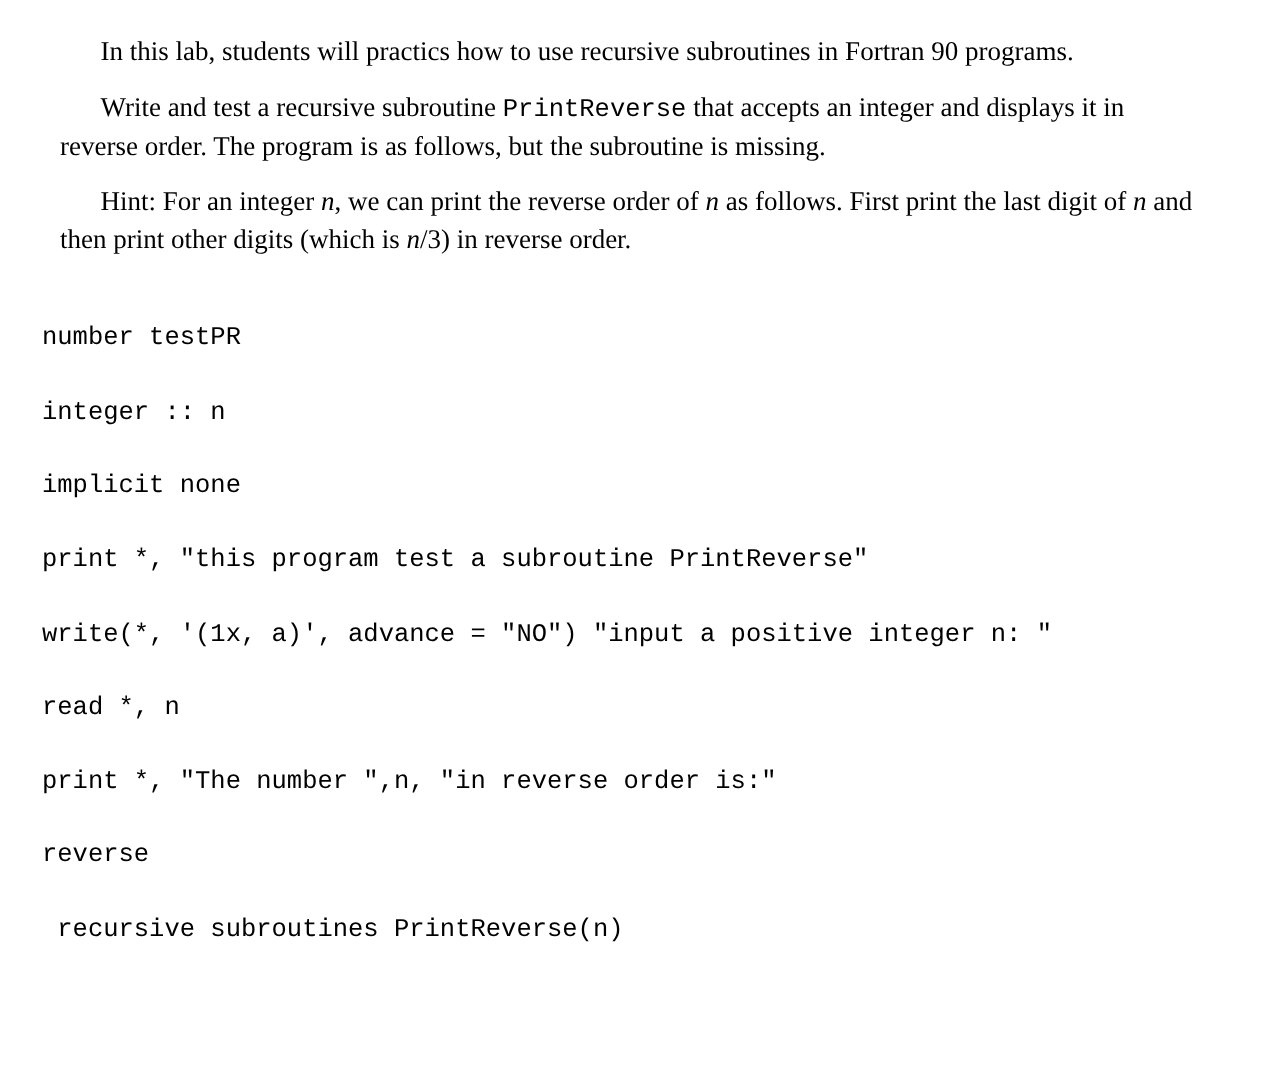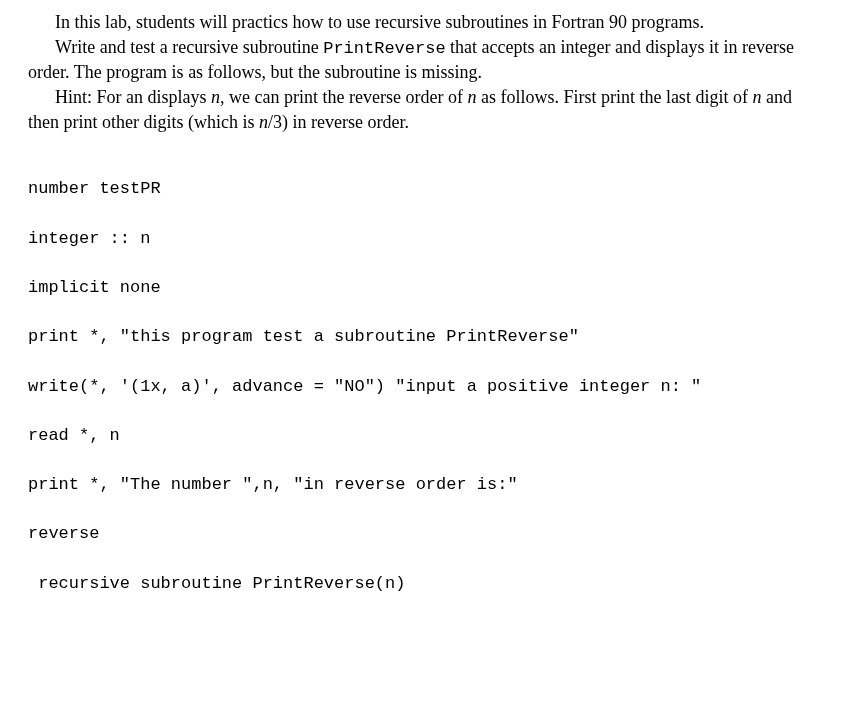--- a/index.html
+++ b/index.html
@@ -12,21 +12,21 @@
       width: 845px;
       height: 725px;
       overflow: hidden;
     }
     .page {
       padding: 10px 28px 10px 28px;
     }
     .paragraph {
       line-height: 1.38;
       text-align: left;
-      margin: 0;
+      margin: 12px;
     }
     .indent {
       text-indent: 1.5em;
     }
     .tt {
       font-family: "Courier New", Courier, monospace;
       font-size: 17px;
       text-align: right;
     }
     .math-it {
@@ -51,31 +51,31 @@
 
   <p class="paragraph indent">
     <span>In this lab, students will practics how to use recursive subroutines in Fortran 90 programs.</span>
   </p>
 
   <p class="paragraph indent">
     <span>Write and test a recursive subroutine </span><span class="tt">PrintReverse</span><span> that accepts an integer and displays it in reverse order. The program is as follows, but the subroutine is missing.</span>
   </p>
 
   <p class="paragraph indent">
-    <span>Hint: For an displays </span><span class="math-it">n</span><span>, we can print the reverse order of </span><span class="math-it">n</span><span> as follows. First print the last digit of </span><span class="math-it">n</span><span> and then print other digits (which is </span><span class="math-it">n</span><span>/3) in reverse order.</span>
+    <span>Hint: For an integer </span><span class="math-it">n</span><span>, we can print the reverse order of </span><span class="math-it">n</span><span> as follows. First print the last digit of </span><span class="math-it">n</span><span> and then print other digits (which is </span><span class="math-it">n</span><span>/3) in reverse order.</span>
   </p>
 
   <div class="code-block">
 <div>number testPR</div>
 <div>integer :: n</div>
 <div>implicit none</div>
 <div>print *, "this program test a subroutine PrintReverse"</div>
 <div>write(*, '(1x, a)', advance = "NO") "input a positive integer n: "</div>
 <div>read *, n</div>
 <div>print *, "The number ",n, "in reverse order is:"</div>
 <div>reverse</div>
-<div> recursive subroutine PrintReverse(n)</div>
+<div> recursive subroutines PrintReverse(n)</div>
 <div class="code-gap"></div>
 
 
   </div>
 
 </div>
 
 </body></html>

